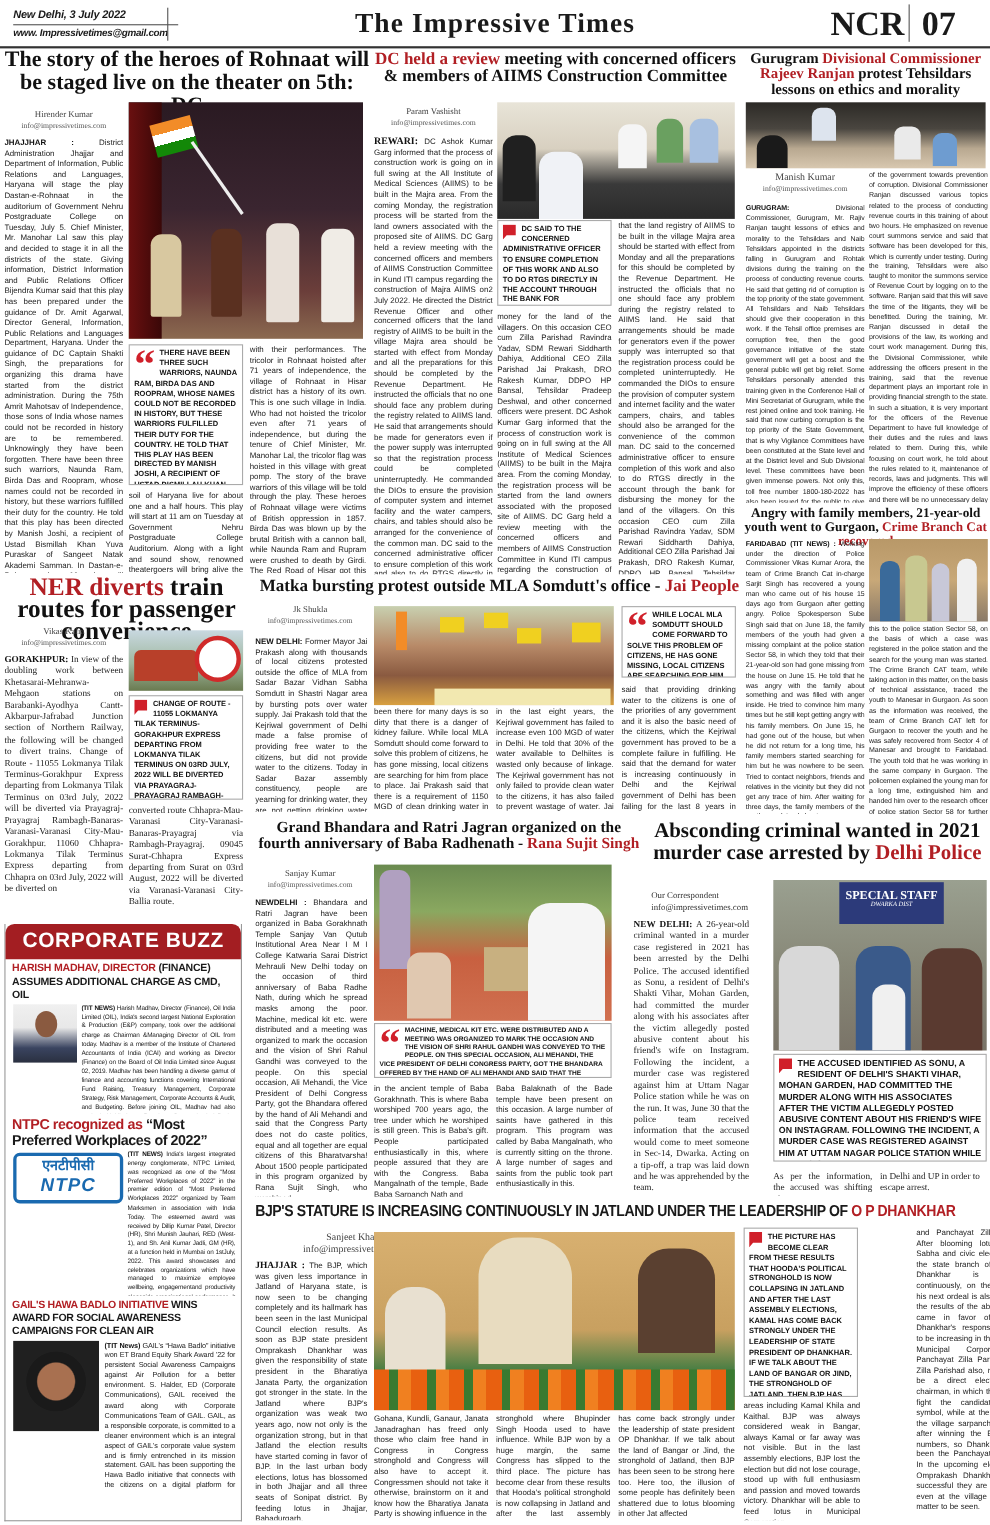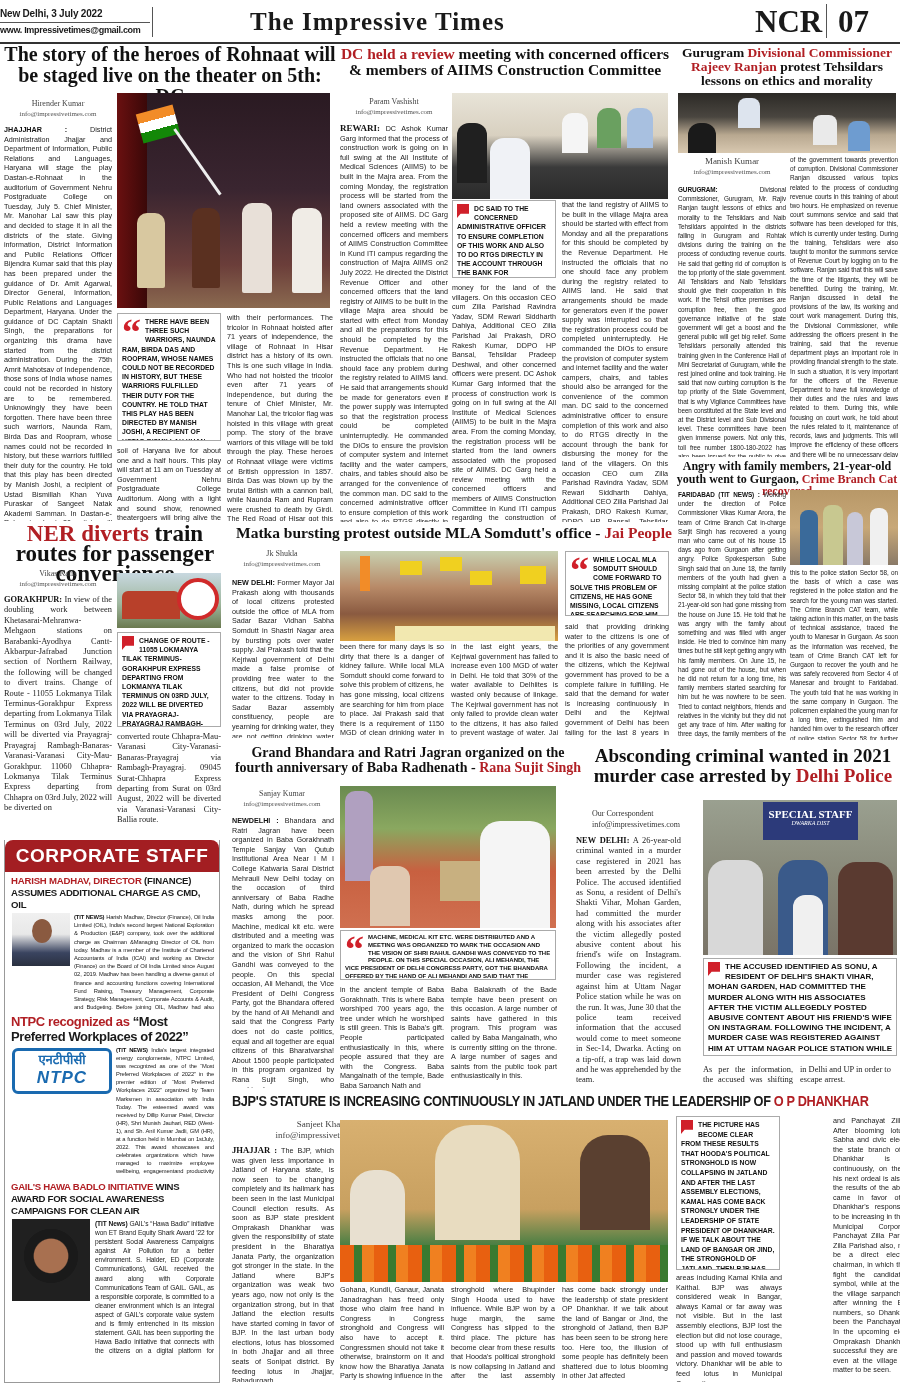--- a/index.html
+++ b/index.html
@@ -16,27 +16,27 @@
 .photo{overflow:hidden}
 .quote{border:1px solid #aaa;background:#fff;font-weight:bold;text-transform:uppercase;font-size:6.8px;line-height:9.2px;color:#111;overflow:hidden;padding:3px 4px}
 .qmark{color:#d0202a;font-family:"Liberation Serif",serif;font-weight:bold;font-size:38px;line-height:30px;float:left;margin-right:4px;height:24px}
 .qflag{float:left;width:12px;height:14px;background:#d0202a;margin-right:5px;clip-path:polygon(0 0,100% 0,100% 70%,30% 70%,0 100%)}
 .h1{font-family:"Liberation Serif",serif;font-weight:bold;color:#111;text-align:center;line-height:1.05}
 </style>
 </head>
 <body>
 
 <div class="abs" style="left:0;top:0;width:900px;height:42px;">
-  <div class="abs" style="left:0;top:7px;width:150px;">
+  <div class="abs" style="left:12px;top:7px;width:150px;font-style:italic;">
     <div style="font-weight:bold;font-size:10px;line-height:14px;font-family:'Liberation Sans Narrow','Liberation Sans',sans-serif;letter-spacing:-0.2px">New Delhi, 3 July 2022</div>
     <div style="border-top:1px solid #555;margin:1px 0"></div>
     <div style="font-weight:bold;font-size:9px;line-height:13px;letter-spacing:-0.3px">www. Impressivetimes@gmail.com</div>
   </div>
   <div class="abs" style="left:152px;top:7px;height:30px;border-left:1px solid #555"></div>
-  <div class="abs serif" style="left:250px;top:8px;width:400px;text-align:left;font-size:25px;font-weight:bold;letter-spacing:1px;">The Impressive Times</div>
+  <div class="abs serif" style="left:250px;top:8px;width:400px;text-align:center;font-size:25px;font-weight:bold;letter-spacing:1px;">The Impressive Times</div>
   <div class="abs serif" style="left:755px;top:4px;font-size:31px;font-weight:bold;">NCR</div>
   <div class="abs" style="left:826px;top:4px;height:34px;border-left:1px solid #555"></div>
   <div class="abs serif" style="left:838px;top:4px;font-size:31px;font-weight:bold;">07</div>
 </div>
 <div class="abs" style="left:0;top:42px;width:900px;border-top:2px solid #333"></div>
 
 <div class="abs h1" style="left:4px;top:44px;width:332px;font-size:20px;">The story of the heroes of Rohnaat will be staged live on the theater on 5th: DC</div>
 <div class="abs byline" style="left:4px;top:98px;width:108px;">
   <div>Hirender Kumar</div>
   <div class="em">info@impressivetimes.com</div>
@@ -263,21 +263,21 @@
   <span class="qflag"></span><span>The picture has become clear from these results that Hooda's political stronghold is now collapsing in Jatland and after the last assembly elections, Kamal has come back strongly under the leadership of state president OP Dhankhar. If we talk about the land of Bangar or Jind, the stronghold of Jatland, then BJP has been seen to be strong here too.</span>
 </div>
 <div class="abs body" style="left:676px;top:1273px;width:106px;height:109px;">
   <span>areas including Kamal Khila and Kaithal. BJP was always considered weak in Bangar, always Kamal or far away was not visible. But in the last assembly elections, BJP lost the election but did not lose courage, stood up with full enthusiasm and passion and moved towards victory. Dhankhar will be able to feed lotus in Municipal Corporation</span>
 </div>
 <div class="abs body" style="left:788px;top:1116px;width:110px;height:266px;margin-left:45px;">
   <span>and Panchayat Zilla Parishad? After blooming lotus in Rajya Sabha and civic elections, where the state branch of Omprakash Dhankhar is increasing continuously, on the other hand his next ordeal is also ready. After the results of the above elections came in favor of BJP, now Dhankhar's responsibility seems to be increasing in the elections of Municipal Corporation and Panchayat Zilla Parishad. In the Zilla Parishad also, now there will be a direct election of the chairman, in which the parties will fight the candidates on the symbol, while at the village level, the village sarpanch also comes after winning the BJP in more numbers, so Dhankhar has also been the Panchayat Minister. Is. In the upcoming elections, after Omprakash Dhankhar city, how successful they are to feed lotus even at the village level, it is a matter to be seen.</span>
 </div>
 
 <div class="abs" style="left:4px;top:840px;width:216px;height:543px;border:1px solid #999;border-top:none;">
-  <div style="background:#a31e22;color:#fff;font-weight:bold;font-size:19px;text-align:center;height:32px;line-height:32px;border-radius:8px 8px 0 0;letter-spacing:0.5px">CORPORATE STAFF</div>
+  <div style="background:#a31e22;color:#fff;font-weight:bold;font-size:19px;text-align:center;height:32px;line-height:32px;border-radius:8px 8px 0 0;letter-spacing:0.5px">CORPORATE BUZZ</div>
   <div style="font-weight:bold;font-size:9.6px;line-height:12px;padding:3px 6px 2px;letter-spacing:-0.2px">
     <span class="red">HARISH MADHAV, DIRECTOR</span><span> (FINANCE) ASSUMES ADDITIONAL CHARGE AS CMD, OIL</span>
   </div>
   <div style="padding:0 5px;position:relative">
     <div style="float:left;width:58px;height:53px;margin:0 4px 2px 2px;background:linear-gradient(180deg,#f0f0f0 0%,#e8e8e8 40%,#3a4460 75%,#2a3040 100%);position:relative">
       <div class="abs" style="left:20px;top:6px;width:20px;height:24px;background:#8a5a40;border-radius:50%"></div>
     </div>
     <div class="body" style="font-size:5.8px;line-height:8.2px;letter-spacing:-0.15px;height:99px">
       <span class="red lead">(TIT NEWS)</span> <span>Harish Madhav, Director (Finance), Oil India Limited (OIL), India's second largest National Exploration &amp; Production (E&amp;P) company, took over the additional charge as Chairman &amp;Managing Director of OIL from today. Madhav is a member of the Institute of Chartered Accountants of India (ICAI) and working as Director (Finance) on the Board of Oil India Limited since August 02, 2019. Madhav has been handling a diverse gamut of finance and accounting functions covering International Fund Raising, Treasury Management, Corporate Strategy, Risk Management, Corporate Accounts &amp; Audit, and Budgeting. Before joining OIL, Madhav had also worked with Hindustan Petroleum Corporation Ltd. During this tenure, he also served key Government Bodies in Oil&amp; Gas sector on deputation assignments.</span>
     </div>

